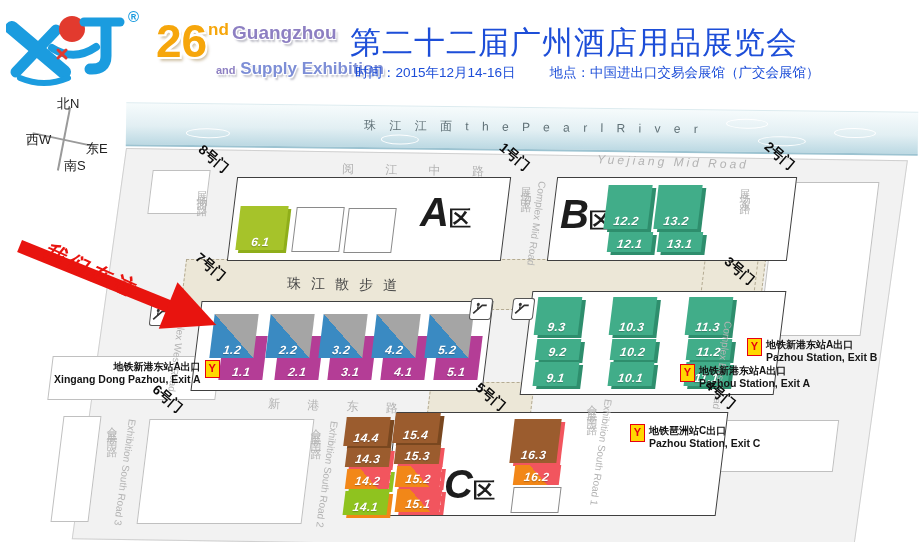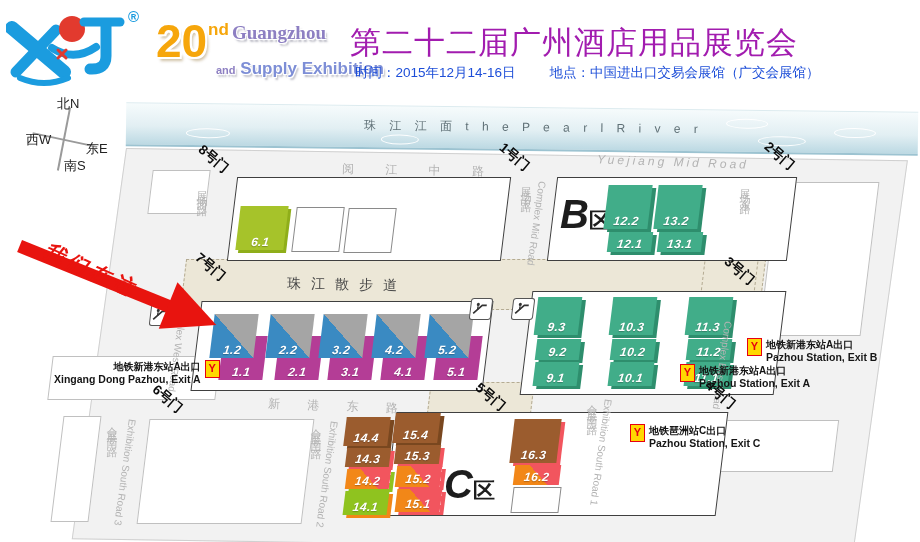--- a/index.html
+++ b/index.html
@@ -9,25 +9,25 @@
   
   #brand-logo{left:6px;top:6px;width:150px;height:82px;}
   .regmark{left:128px;top:8px;color:#1b9cdf;font-weight:bold;font-size:15px;}
   #edition{left:156px;top:12px;width:200px;height:76px;}
   .ed22{position:absolute;left:0;top:2px;font-size:46px;font-weight:bold;color:#f6a60b;
     text-shadow:-2px -2px 0 #fff,2px -2px 0 #fff,-2px 2px 0 #fff,2px 2px 0 #fff,3px 4px 3px rgba(120,80,0,.35);}
   .ednd{position:absolute;left:52px;top:8px;font-size:17px;font-weight:bold;color:#f6a60b;
     text-shadow:-1px -1px 0 #fff,1px 1px 0 #fff;}
   .edl{position:absolute;white-space:nowrap;font-weight:bold;color:#8d7fc2;
     text-shadow:-1px -1px 0 #fff,1px -1px 0 #fff,-1px 1px 0 #fff,1px 1px 0 #fff,2px 3px 2px rgba(60,60,90,.35);}
-  .edl1{left:76px;top:10px;font-size:19px;font-family:Liberation Serif, serif;}
+  .edl1{left:76px;top:10px;font-size:19px;}
   .edl2{left:86px;top:30px;font-size:15px;}
   .edl3{left:60px;top:47px;font-size:17px;color:#7d8ed6;}
   .edand{font-size:11px;color:#8d7fc2;}
-  #main-title{left:350px;top:22px;font-size:31px;font-weight:500;color:#a21caf;letter-spacing:1px;white-space:nowrap;}
+  #main-title{left:350px;top:22px;font-size:31px;font-weight:500;color:#1d4ed8;letter-spacing:1px;white-space:nowrap;}
   #info-line{left:355px;top:64px;font-size:13.5px;color:#1d4ed8;white-space:nowrap;}
   #info-line span{margin-right:34px;}
   
   #compass{left:30px;top:95px;width:110px;height:95px;font-size:13px;color:#222;}
   .cline{position:absolute;background:#9a9a9a;}
   .clbl{position:absolute;white-space:nowrap;}
   
   .river{left:126px;top:107px;width:792px;height:41px;transform:rotate(0.7deg);
     background:linear-gradient(180deg,#f6fbfc 0%,#e2eff3 55%,#bcd9e3 100%);
     border-bottom:2px solid #9cc3d1;border-top:1px solid #dcebef;}
@@ -95,21 +95,21 @@
     <circle cx="66" cy="23" r="13" fill="#e23a2e"></circle>
     <path d="M46 42 q22 14 44 -1" stroke="#1b9cdf" stroke-width="8" fill="none" stroke-linecap="round"></path>
     <path d="M78 16 h36" stroke="#1b9cdf" stroke-width="9" stroke-linecap="round"></path>
     <path d="M100 18 v32 q0 14 -16 13" stroke="#1b9cdf" stroke-width="11" fill="none" stroke-linecap="round"></path>
     <path d="M14 72 q24 10 48 0" stroke="#1b9cdf" stroke-width="6" fill="none" stroke-linecap="round"></path>
     <path d="M52 44 l8 8 M60 44 l-8 8" stroke="#e23a2e" stroke-width="3" stroke-linecap="round"></path>
   </svg>
   <div class="abs regmark">®</div>
 
   <div id="edition" class="abs">
-    <span class="ed22">20</span>
+    <span class="ed22">26</span>
     <span class="ednd">nd</span>
     <div class="edl edl1">Guangzhou</div>
     <div class="edl edl3"><span class="edand">and</span> <span>Supply Exhibition</span></div>
   </div>
 
   <div id="main-title" class="abs">第二十二届广州酒店用品展览会</div>
   <div id="info-line" class="abs">
     <span>时间：2015年12月14-16日</span><span>地点：中国进出口交易会展馆（广交会展馆）</span>
   </div>
 
@@ -144,20 +144,21 @@
   <div class="beige" style="left:702px;top:246px;width:52px;height:68px;"></div>
   <div class="beige" style="left:428px;top:382px;width:102px;height:44px;"></div>
   <div class="prom-lbl">珠江散步道</div>
 
   <div class="block" style="left:232px;top:177px;width:272px;height:82px;"></div>
   <div class="block" style="left:552px;top:177px;width:238px;height:82px;"></div>
   <div class="block" style="left:196px;top:301px;width:290px;height:88px;"></div>
   <div class="block" style="left:526px;top:291px;width:252px;height:102px;"></div>
   <div class="block" style="left:390px;top:412px;width:330px;height:102px;"></div>
 
+  <div class="zone" style="left:420px;top:190px;"><span class="zbig">A</span><span class="zsm">区</span></div>
   <div class="zone" style="left:560px;top:192px;"><span class="zbig">B</span><span class="zsm">区</span></div>
   <div class="zone" style="left:444px;top:462px;"><span class="zbig">C</span><span class="zsm">区</span></div>
 
   <div class="hall lime" style="left:238px;top:206px;width:48px;height:44px;">
       <span class="hnum">6.1</span>
     </div>
   <div class="hall whall" style="left:294px;top:207px;width:46px;height:43px;"></div>
   <div class="hall whall" style="left:346px;top:208px;width:46px;height:43px;"></div>
 
   <div class="hall teal" style="left:606px;top:185px;width:44px;height:44px;">

